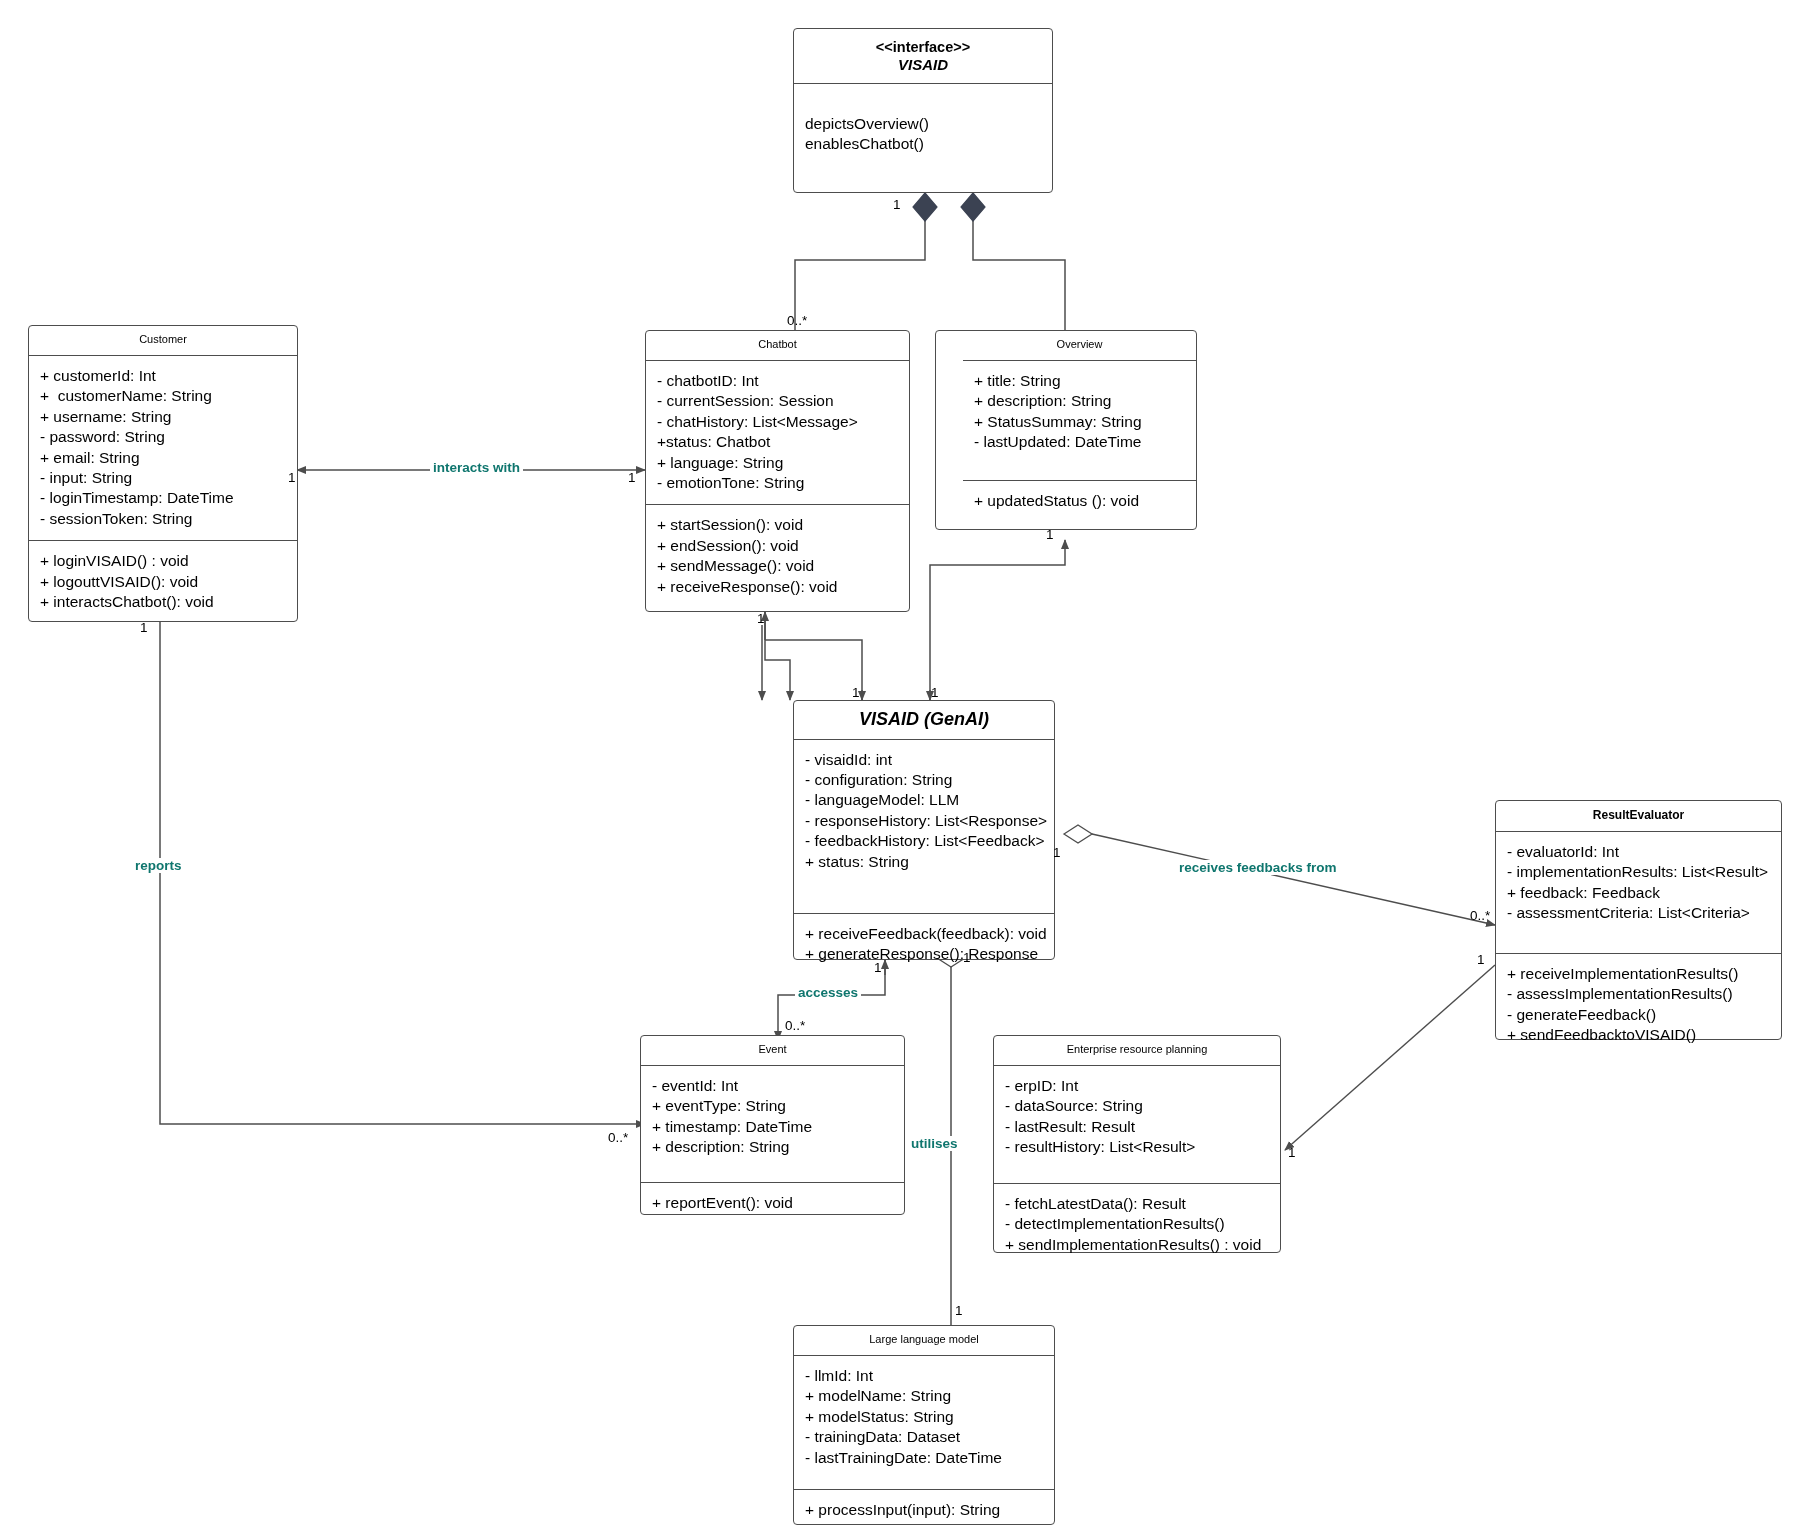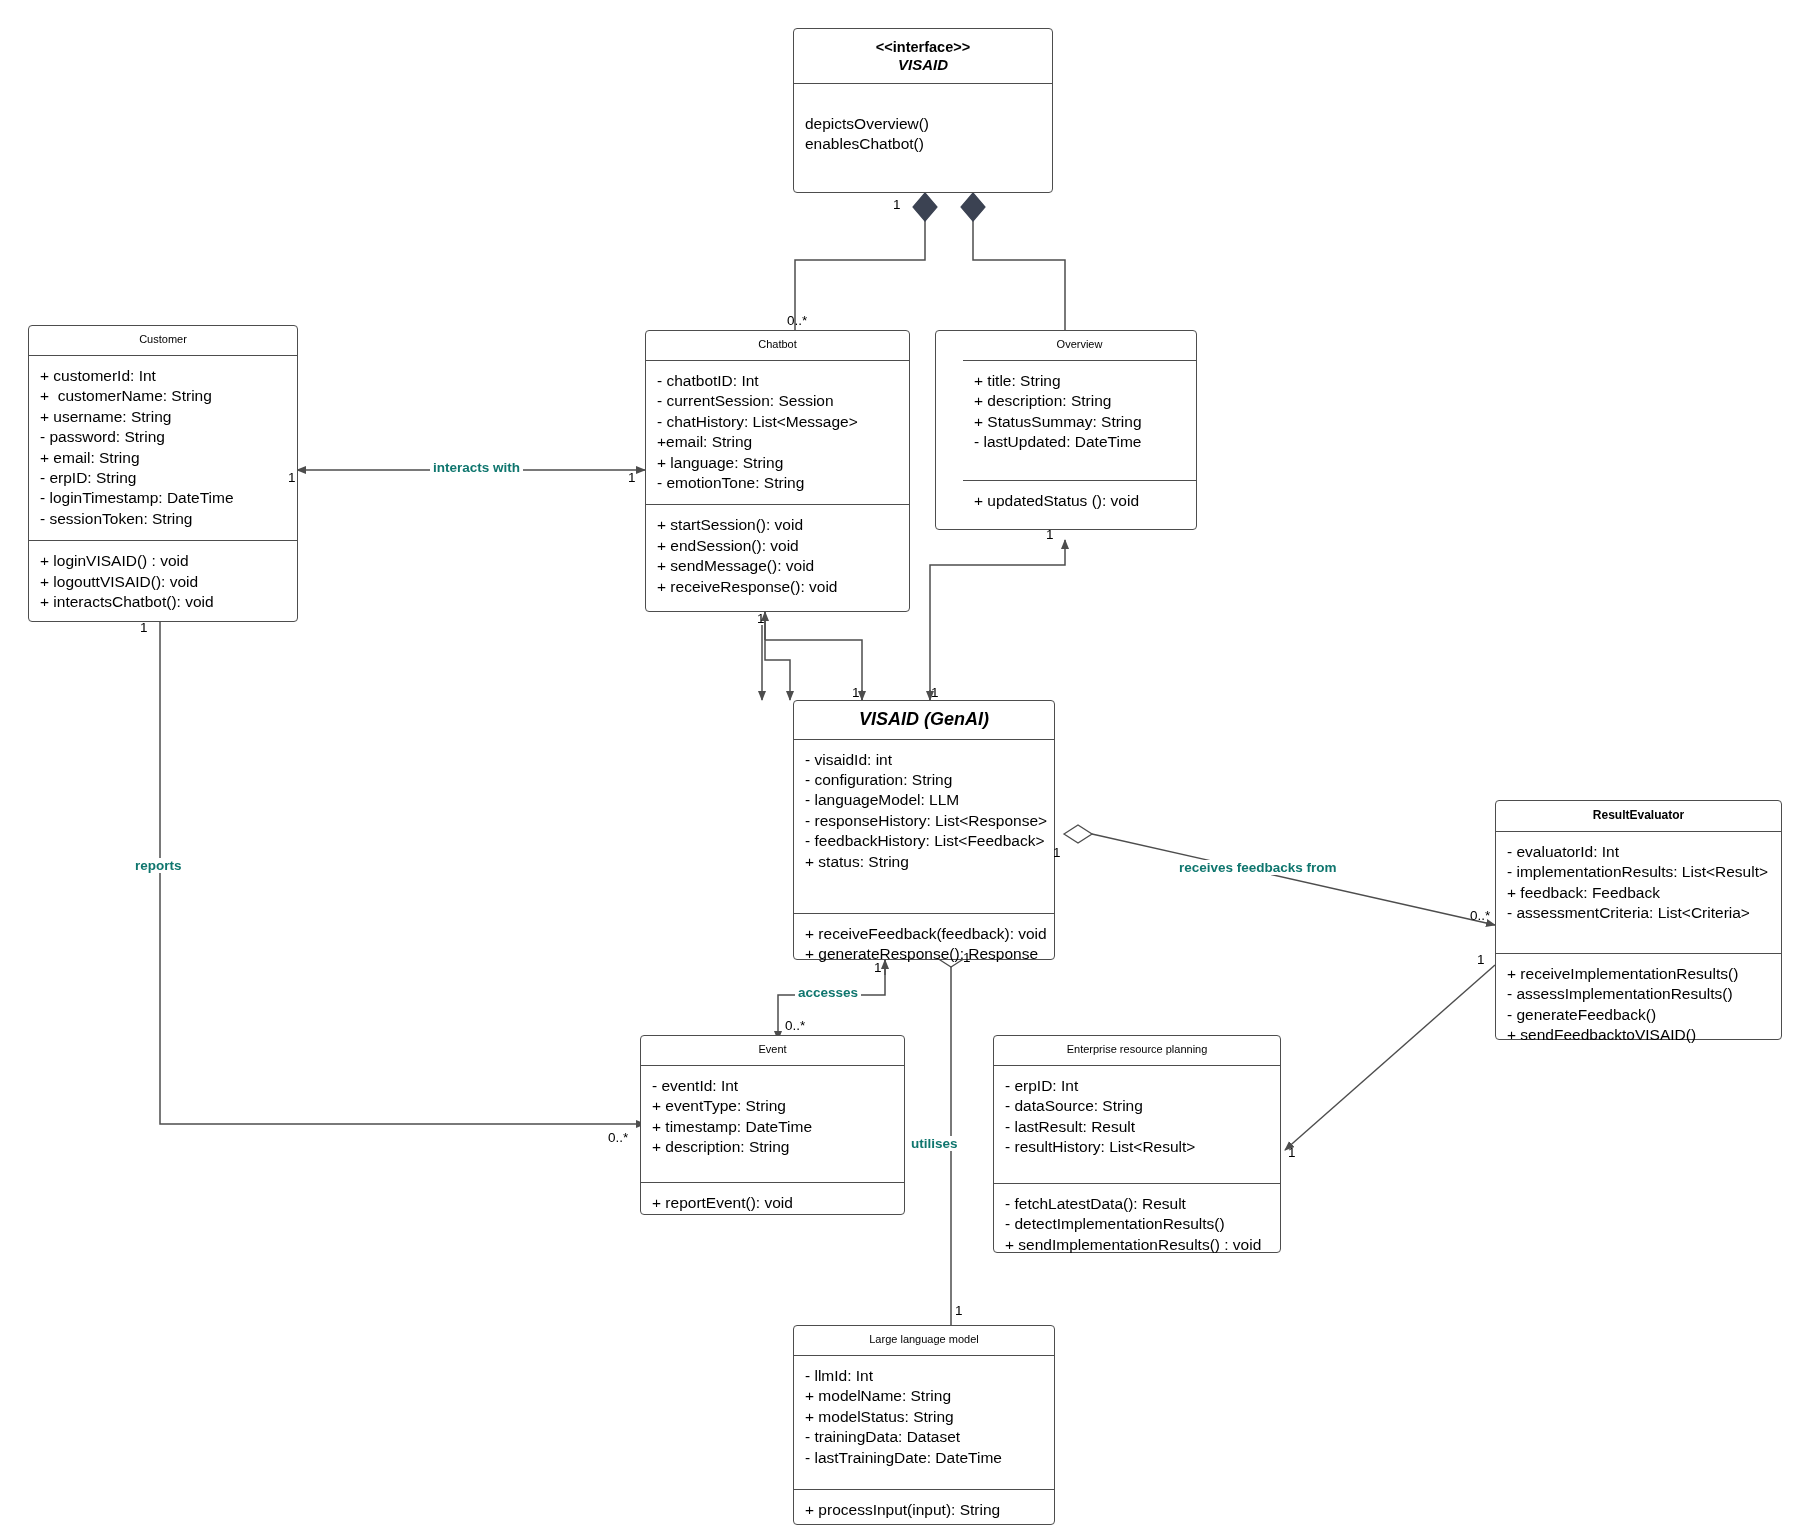--- a/index.html
+++ b/index.html
@@ -161,38 +161,38 @@
   </div>
 
   <div class="uml-class" style="left:28px; top:325px; width:270px; height:297px;">
     <div class="uml-name">Customer</div>
     <div class="uml-section">
       <div class="row">+ customerId: Int</div>
       <div class="row">+  customerName: String</div>
       <div class="row">+ username: String</div>
       <div class="row">- password: String</div>
       <div class="row">+ email: String</div>
-      <div class="row">- erpID: String</div>
+      <div class="row">- input: String</div>
       <div class="row">- loginTimestamp: DateTime</div>
       <div class="row">- sessionToken: String</div>
     </div>
     <div class="uml-section divided">
       <div class="row">+ loginVISAID() : void</div>
       <div class="row">+ logouttVISAID(): void</div>
       <div class="row">+ interactsChatbot(): void</div>
     </div>
   </div>
 
   <div class="uml-class" style="left:645px; top:330px; width:265px; height:282px;">
     <div class="uml-name">Chatbot</div>
     <div class="uml-section">
       <div class="row">- chatbotID: Int</div>
       <div class="row">- currentSession: Session</div>
       <div class="row">- chatHistory: List&lt;Message&gt;</div>
-      <div class="row">+email: String</div>
+      <div class="row">+status: Chatbot</div>
       <div class="row">+ language: String</div>
       <div class="row">- emotionTone: String</div>
     </div>
     <div class="uml-section divided">
       <div class="row">+ startSession(): void</div>
       <div class="row">+ endSession(): void</div>
       <div class="row">+ sendMessage(): void</div>
       <div class="row">+ receiveResponse(): void</div>
     </div>
   </div>

